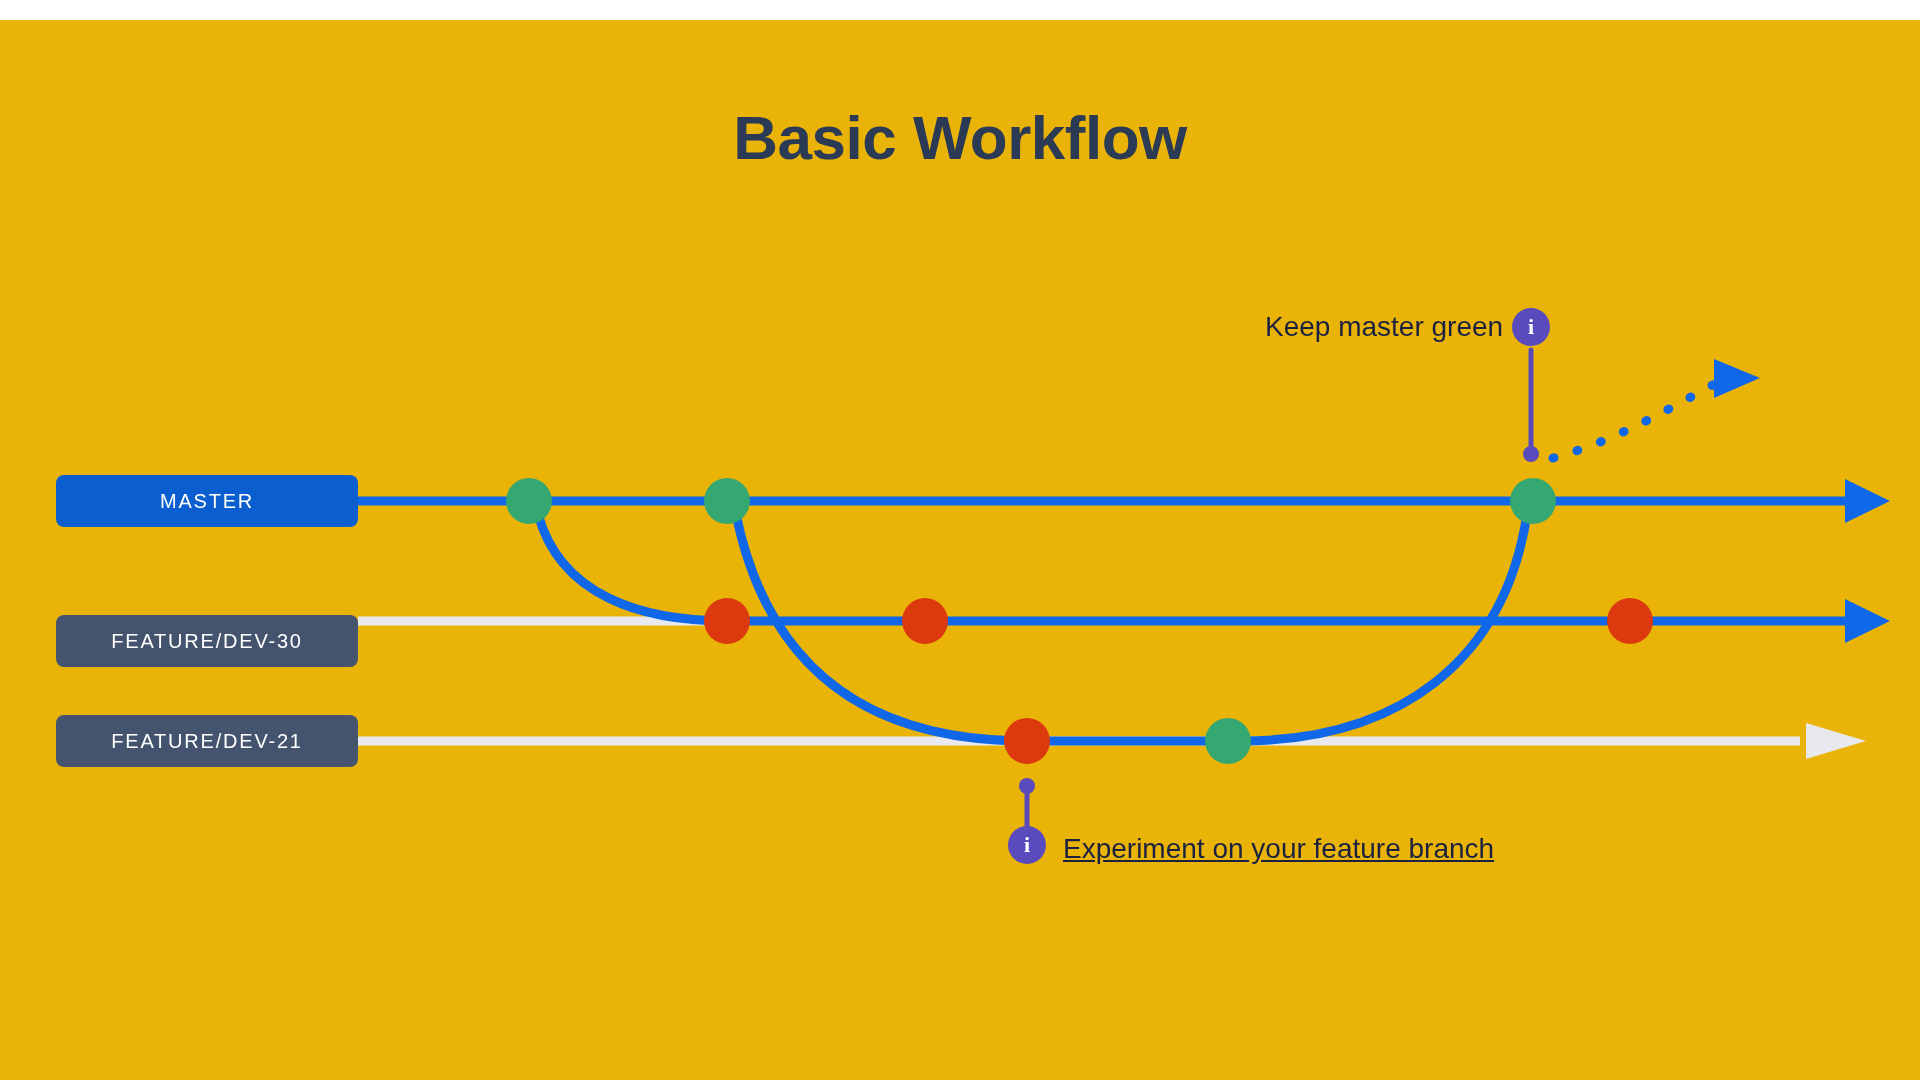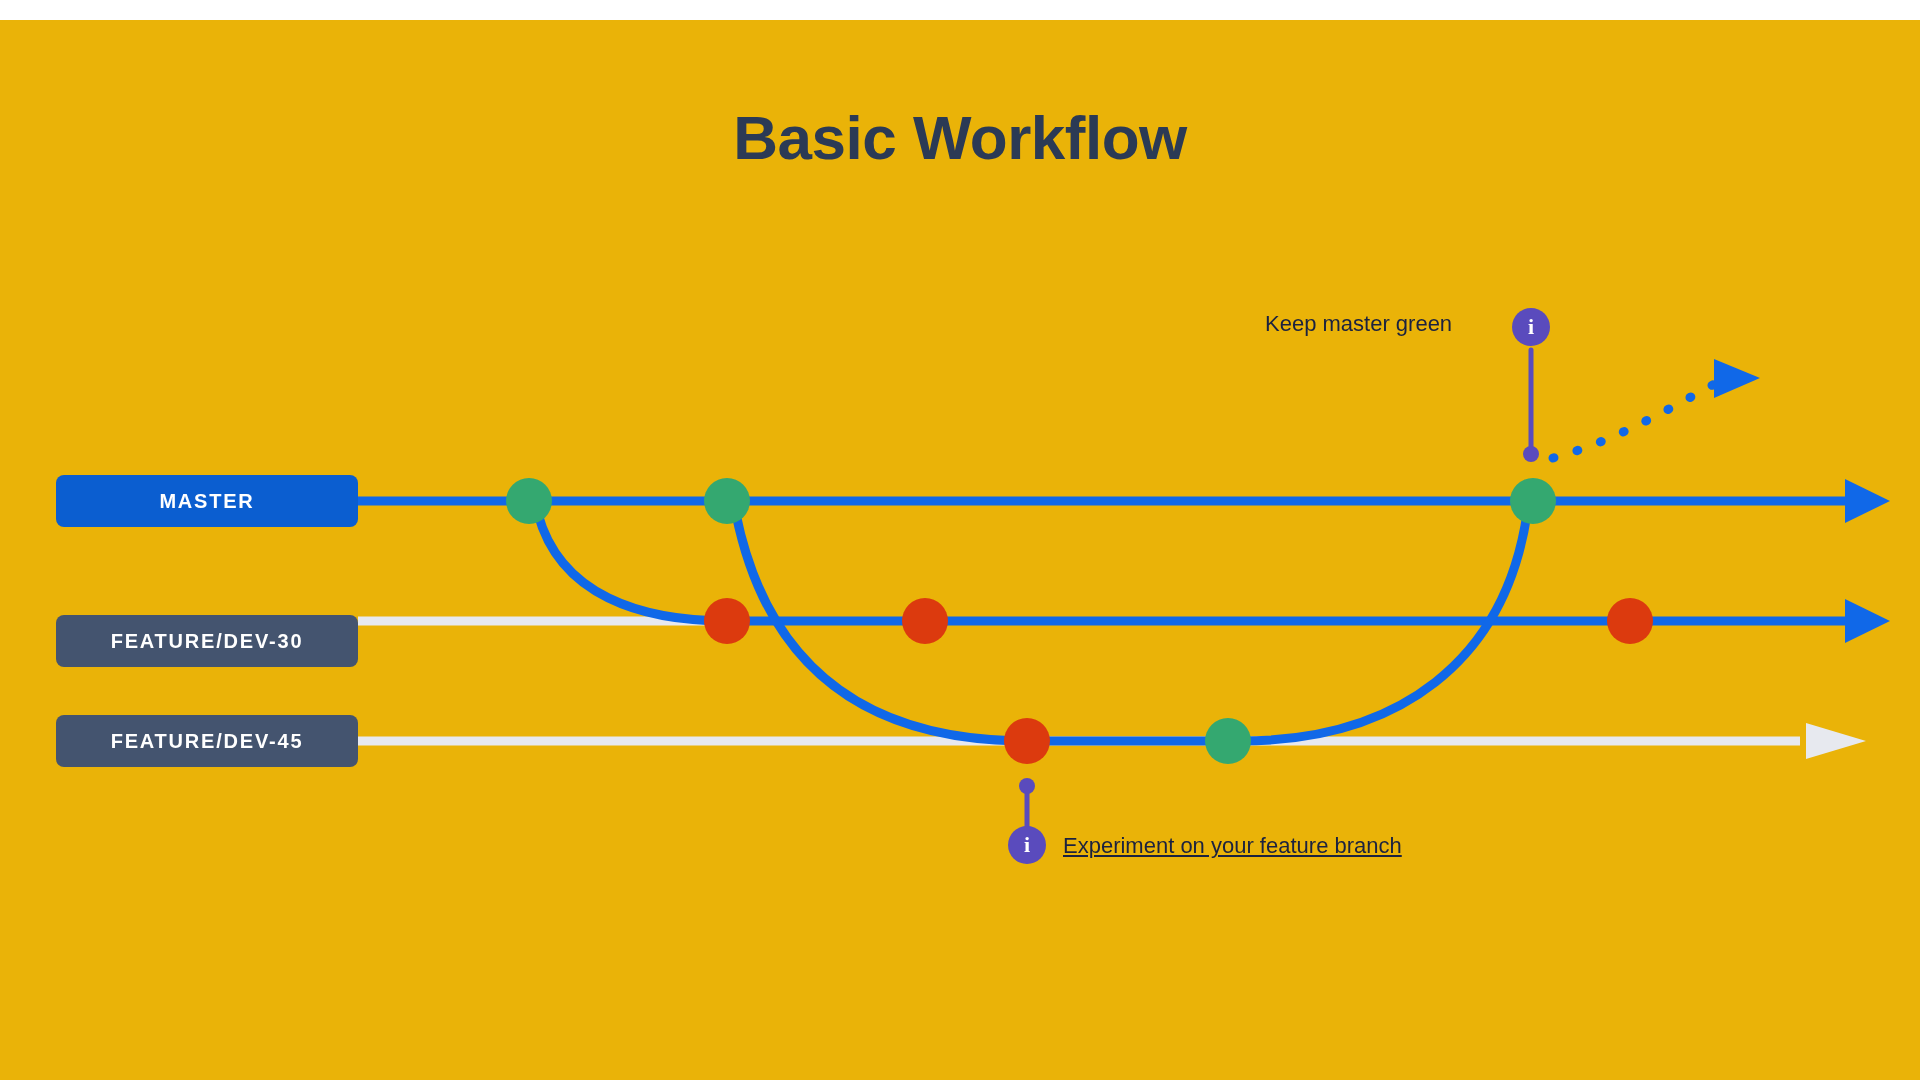--- a/index.html
+++ b/index.html
@@ -46,21 +46,21 @@
   
   .branch-pill {
     position: absolute;
     height: 52px;
     border-radius: 8px;
     display: flex;
     align-items: center;
     justify-content: center;
     color: #ffffff;
     font-size: 20px;
-    font-weight: 700;
+    font-weight: 400;
     letter-spacing: 1.8px;
     box-sizing: border-box;
     padding: 12px 14px;
     white-space: nowrap;
   }
   #pill-master {
     left: 56px;
     top: 455px;
     width: 302px;
     background: #0b5ed0;
@@ -73,21 +73,21 @@
   }
   #pill-dev45 {
     left: 56px;
     top: 695px;
     width: 302px;
     background: #44546f;
   }
   
   .callout-text {
     position: absolute;
-    font-size: 22px;
+    font-size: 28px;
     color: #1b2240;
     white-space: nowrap;
     line-height: 1;
   }
   #callout-keep-master-green-text {
     left: 1265px;
     top: 293px;
   }
   #callout-experiment-text {
     left: 1063px;
@@ -177,21 +177,21 @@
     <circle cx="1630" cy="601" r="23" fill="#dc3a0e"></circle>
 
     <circle cx="1027" cy="721" r="23" fill="#dc3a0e"></circle>
     <circle cx="1228" cy="721" r="23" fill="#34a870"></circle>
   </svg>
 
   <div class="branch-pill" id="pill-master">MASTER</div>
 
   <div class="branch-pill" id="pill-dev30">FEATURE/DEV-30</div>
 
-  <div class="branch-pill" id="pill-dev45">FEATURE/DEV-45</div>
+  <div class="branch-pill" id="pill-dev45">FEATURE/DEV-21</div>
 
   <div class="callout-text" id="callout-keep-master-green-text">Keep master green</div>
 
   <div class="info-badge" id="info-badge-keep-master-green">i</div>
 
   <div class="callout-text" id="callout-experiment-text">Experiment on your feature branch</div>
 
   <div class="info-badge" id="info-badge-experiment">i</div>
 
 </div>

